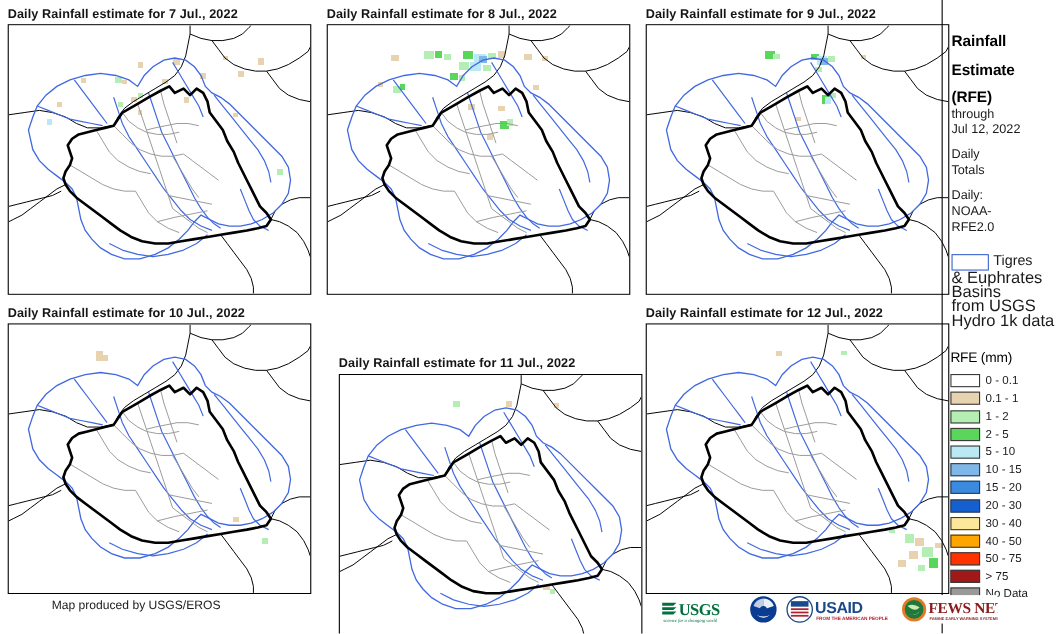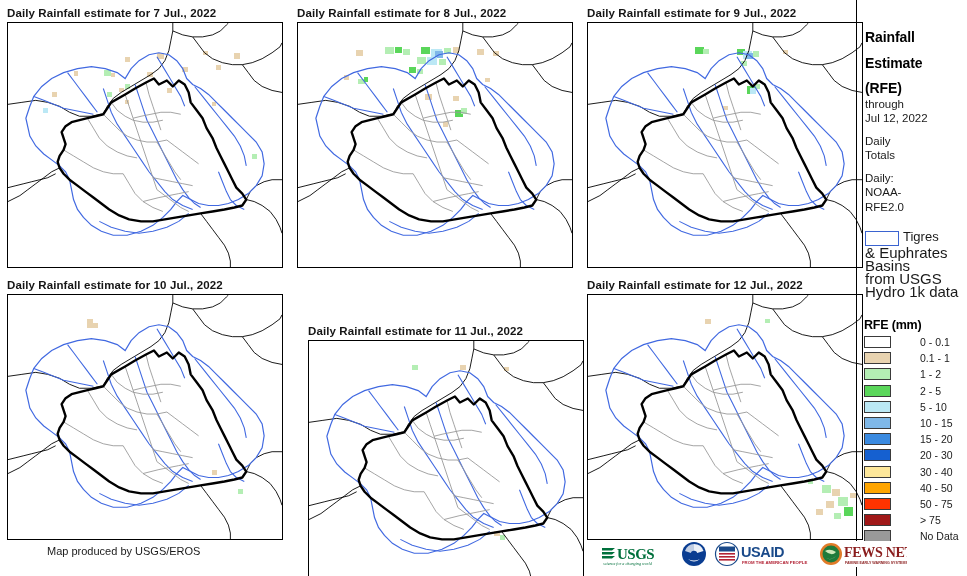--- a/index.html
+++ b/index.html
@@ -47,24 +47,24 @@
   .basin-swatch {
     width: 34px; height: 15px; border: 1.4px solid #3a63d0;
     background: #fff; flex: 0 0 auto; margin-top: 1px;
   }
   .basin-lbl { font-size: 13px; color: #1a1a1a; line-height: 13px; }
   .basin-lines { font-size: 15px; color: #1a1a1a; line-height: 13px; }
 
   
   #legend { position: absolute; left: 864px; top: 318px; width: 100px; }
   .legend-title {
-    font-size: 12.5px; font-weight: bold; color: #000;
+    font-size: 12.5px; font-weight: normal; color: #000;
     margin-bottom: 4px; letter-spacing: -0.2px;
   }
-  .legend-row { display: flex; align-items: flex-start; height: 16.2px; gap: 24px; }
+  .legend-row { display: flex; align-items: flex-end; height: 16.2px; }
   .legend-sw {
     width: 27px; height: 12px; border: 1px solid #3a3a3a;
     flex: 0 0 auto; margin-right: 5px;
   }
   .legend-lbl { font-size: 10.5px; color: #1a1a1a; white-space: nowrap; }
 
   
   #credit {
     position: absolute; left: 11px; top: 545px;
     font-size: 11px; color: #1a1a1a; margin-left: 36px;

